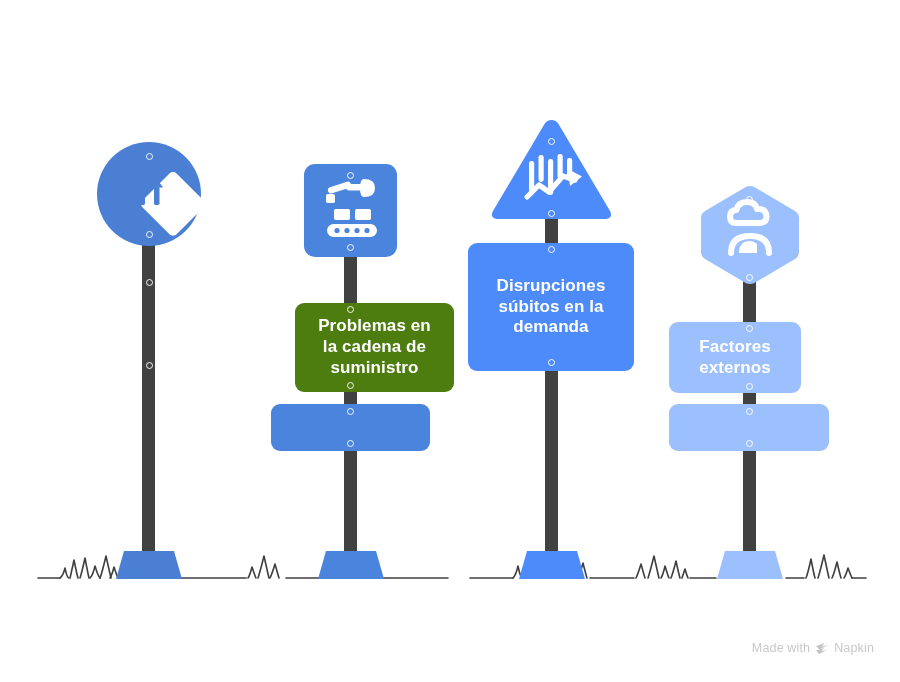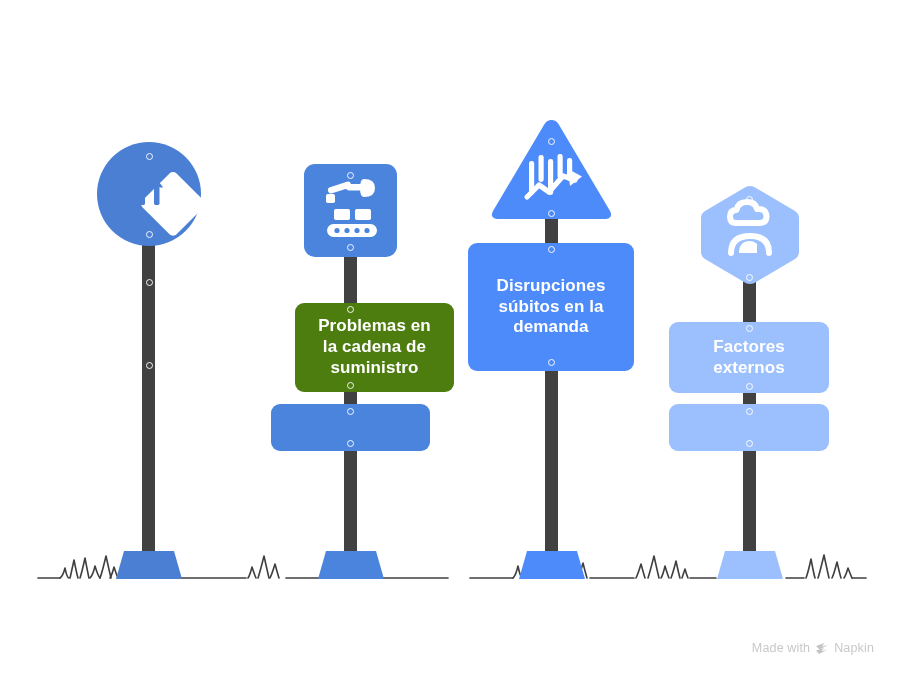--- a/index.html
+++ b/index.html
@@ -276,21 +276,21 @@
           <path d="M33 68 q0 -17 19 -17 q19 0 19 17"></path>
         </g>
         <g fill="#ffffff">
           <path d="M41 68 q0 -12 11 -12 q4 0 7 3 v9 Z"></path>
         </g>
       </svg>
     </div>
     <div class="screw" style="left:746px; top:196px;"></div>
     <div class="screw" style="left:746px; top:274px;"></div>
 
-    <div class="panel" style="left:669px; top:322px; width:160px; height:71px; background:#9cc0fd; font-size:17px;">
+    <div class="panel" style="left:669px; top:322px; width:132px; height:71px; background:#9cc0fd; font-size:17px;">
       <span style="white-space:pre-line;">Factores
 externos</span>
     </div>
     <div class="screw" style="left:746px; top:325px;"></div>
     <div class="screw" style="left:746px; top:383px;"></div>
 
     <div class="panel blank" style="left:669px; top:404px; width:160px; height:47px; background:#9cc0fd;"></div>
     <div class="screw" style="left:746px; top:408px;"></div>
     <div class="screw" style="left:746px; top:440px;"></div>
   </div>

